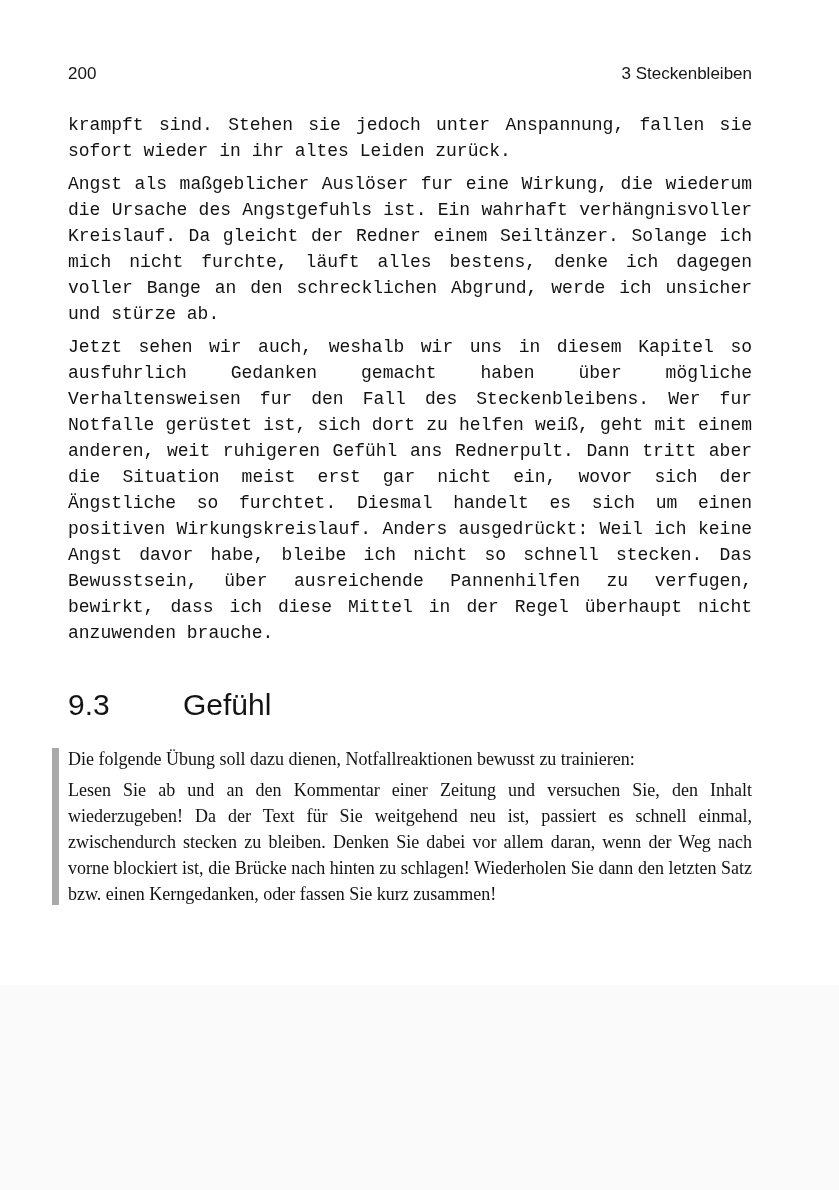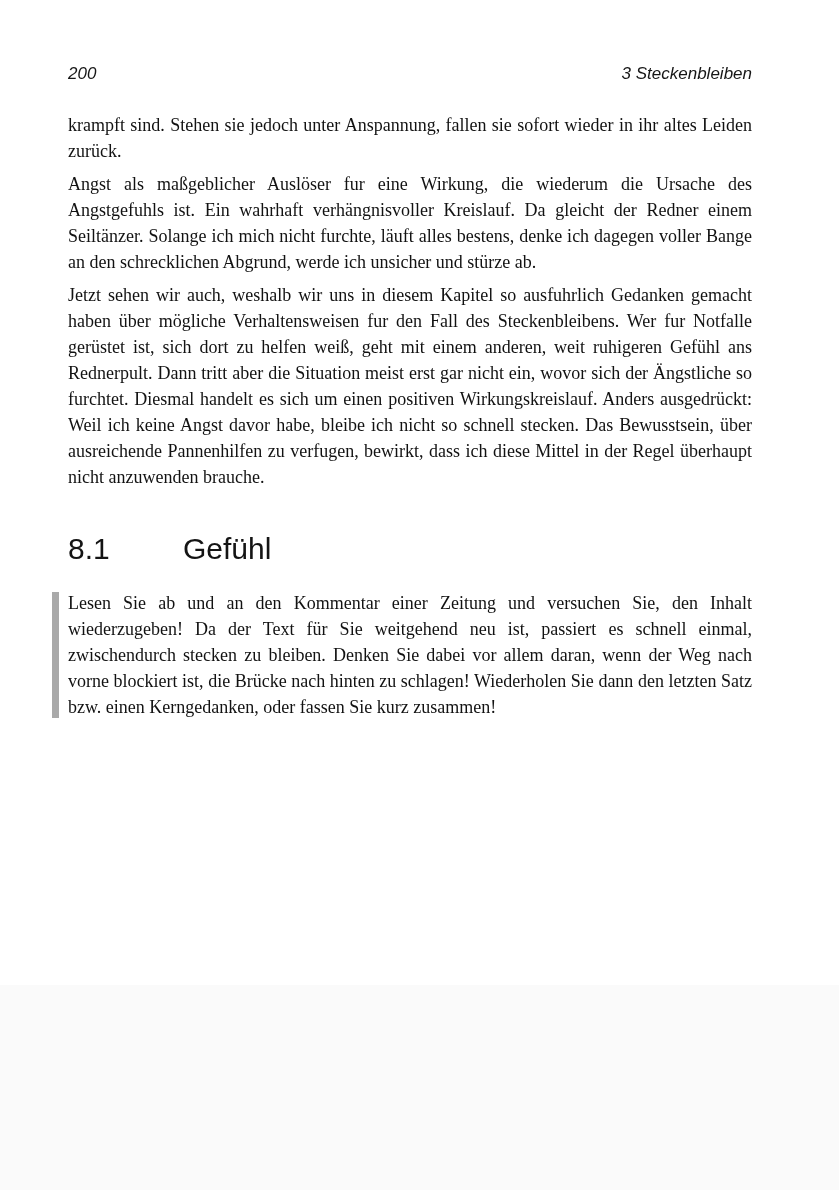--- a/index.html
+++ b/index.html
@@ -35,26 +35,25 @@
   
   .running-header {
     display: flex;
     justify-content: space-between;
     align-items: baseline;
     font-family: "Liberation Sans", sans-serif;
     font-size: 17px;
     line-height: 20px;
     color: #161616;
     margin-bottom: 28px;
-    font-style: italic;
   }
 
   
   .body-text p {
-    font-family: Liberation Serif, serif;
+    font-family: Liberation Mono, monospace;
     font-size: 18px;
     line-height: 26px;
     text-align: justify;
     color: #121212;
     margin-bottom: 7px;
   }
 
   
   .section-heading {
     display: flex;
@@ -106,23 +105,24 @@
       <span>3 Steckenbleiben</span>
     </div>
 
     <div class="body-text">
       <p>krampft sind. Stehen sie jedoch unter Anspannung, fallen sie sofort wieder in ihr altes Leiden zurück.</p>
       <p>Angst als maßgeblicher Auslöser fur eine Wirkung, die wiederum die Ursache des Angstgefuhls ist. Ein wahrhaft verhängnisvoller Kreislauf. Da gleicht der Redner einem Seiltänzer. Solange ich mich nicht furchte, läuft alles bestens, denke ich dagegen voller Bange an den schrecklichen Abgrund, werde ich unsicher und stürze ab.</p>
       <p>Jetzt sehen wir auch, weshalb wir uns in diesem Kapitel so ausfuhrlich Gedanken gemacht haben über mögliche Verhaltensweisen fur den Fall des Steckenbleibens. Wer fur Notfalle gerüstet ist, sich dort zu helfen weiß, geht mit einem anderen, weit ruhigeren Gefühl ans Rednerpult. Dann tritt aber die Situation meist erst gar nicht ein, wovor sich der Ängstliche so furchtet. Diesmal handelt es sich um einen positiven Wirkungskreislauf. Anders ausgedrückt: Weil ich keine Angst davor habe, bleibe ich nicht so schnell stecken. Das Bewusstsein, über ausreichende Pannenhilfen zu verfugen, bewirkt, dass ich diese Mittel in der Regel überhaupt nicht anzuwenden brauche.</p>
     </div>
 
     <div class="section-heading">
-      <span class="sec-num">8.1</span>
+      <span class="sec-num">9.3</span>
       <span>Gefühl</span>
     </div>
 
     <div class="exercise">
       <span class="quote-bar"></span>
+      <p>Die folgende Übung soll dazu dienen, Notfallreaktionen bewusst zu trainieren:</p>
       <p>Lesen Sie ab und an den Kommentar einer Zeitung und versuchen Sie, den Inhalt wiederzugeben! Da der Text für Sie weitgehend neu ist, passiert es schnell einmal, zwischendurch stecken zu bleiben. Denken Sie dabei vor allem daran, wenn der Weg nach vorne blockiert ist, die Brücke nach hinten zu schlagen! Wiederholen Sie dann den letzten Satz bzw. einen Kerngedanken, oder fassen Sie kurz zusammen!</p>
     </div>
 
   </div>
 </div>
 
 </body></html>

